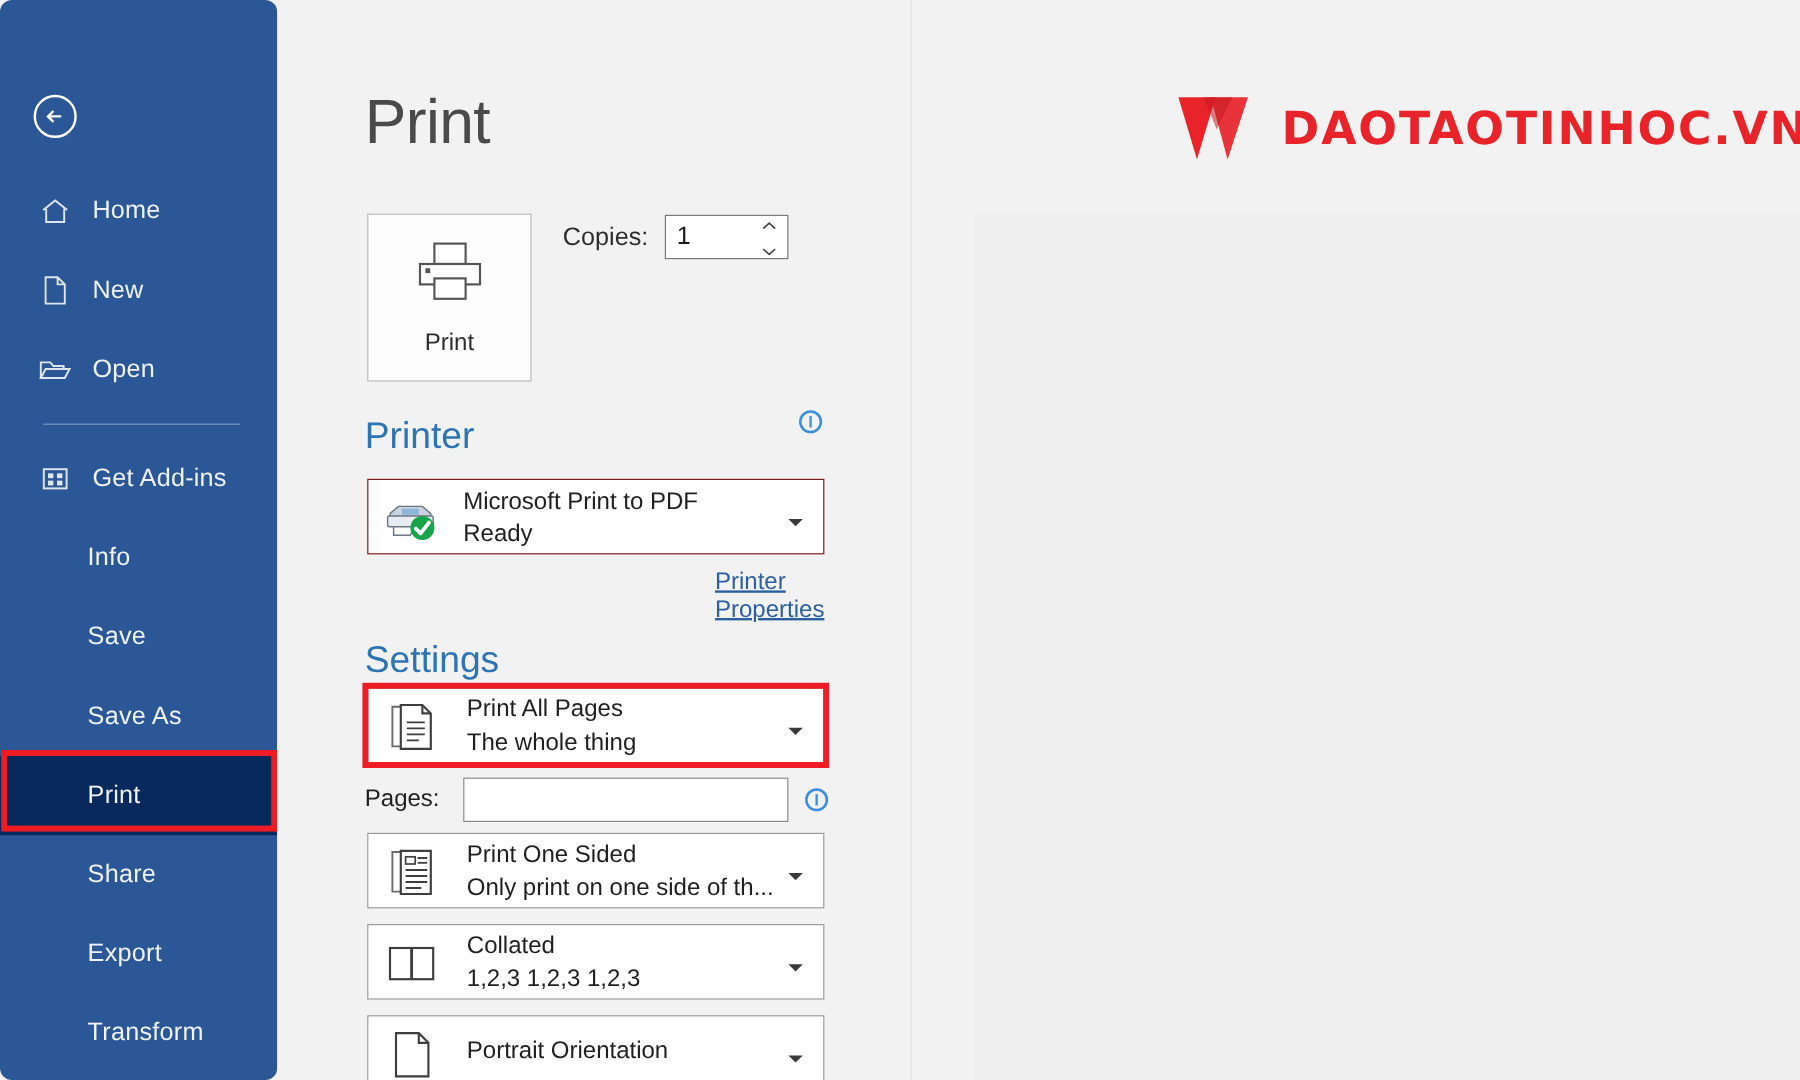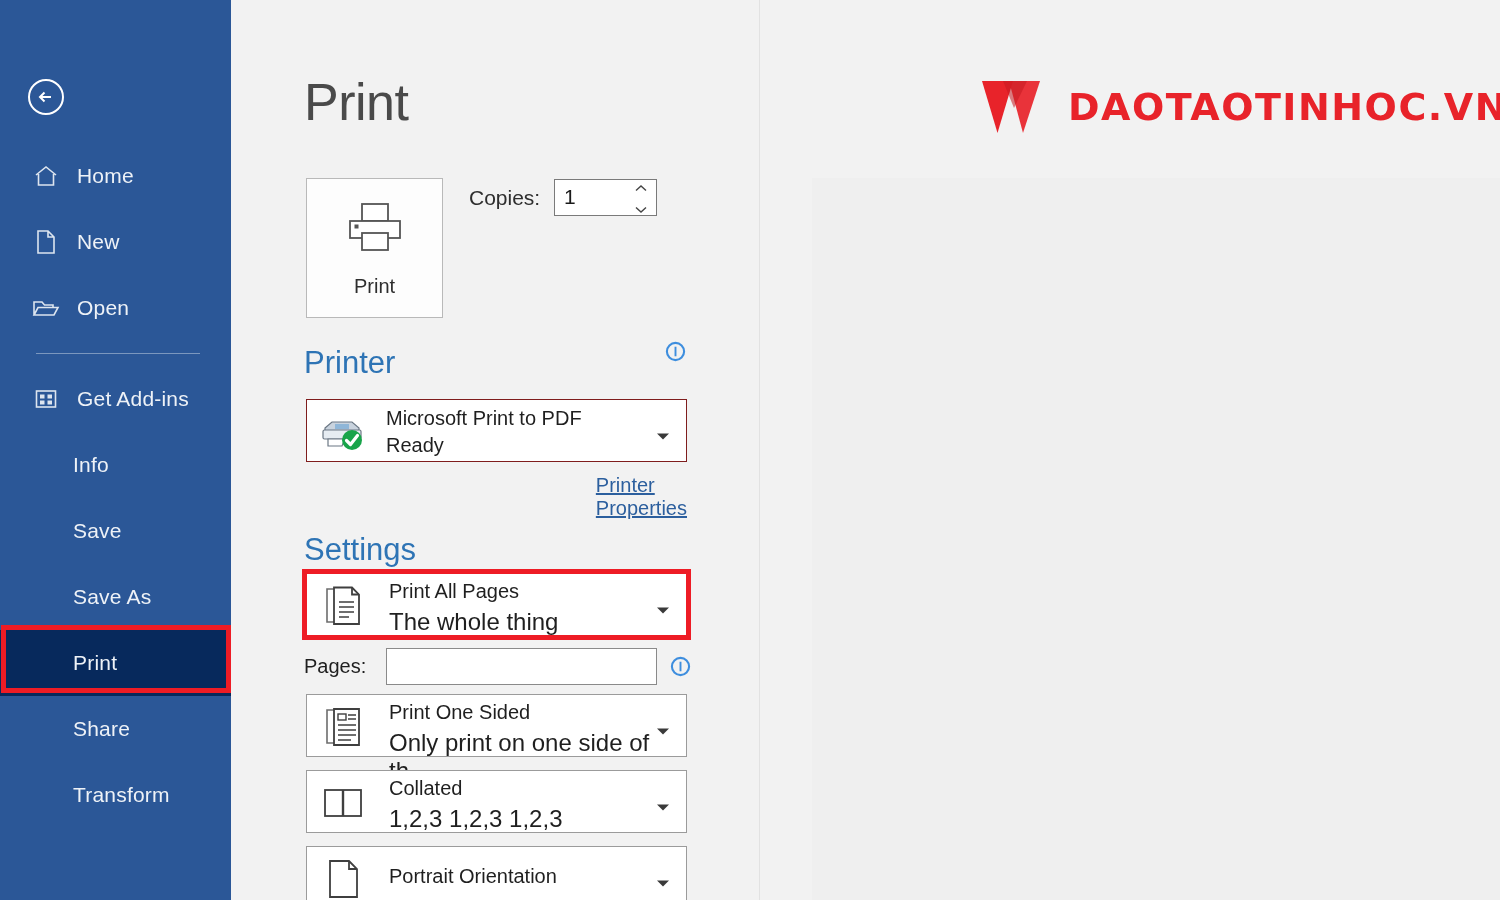--- a/index.html
+++ b/index.html
@@ -10,20 +10,21 @@
     font-family: "Liberation Sans", sans-serif;
     background: #f2f2f2;
   }
   #root { position: relative; width: 1500px; height: 900px; background: #f2f2f2; }
 
   
   .sidebar {
     position: absolute; left: 0; top: 0;
     width: 231px; height: 900px;
     background: #2b5797;
+    border-radius: 10px;
   }
   .back-btn {
     position: absolute; left: 25px; top: 76px;
     width: 42px; height: 42px;
     display: flex; align-items: center; justify-content: center;
   }
   .nav-list { position: absolute; left: 0; top: 143px; width: 231px; }
   .nav-item {
     position: relative;
     height: 66px;
@@ -113,21 +114,21 @@
     text-decoration: underline; cursor: pointer;
   }
 
   .combo {
     position: absolute; left: 75px;
     width: 381px; height: 63px;
     background: #fff; border: 1px solid #9b9b9b;
   }
   .combo .cicon { position: absolute; left: 14px; top: 12px; width: 44px; height: 40px; }
   .combo .l1 { position: absolute; left: 82px; top: 6px; font-size: 20px; color: #1f1f1f; }
-  .combo .l2 { position: absolute; left: 82px; top: 34px; font-size: 24px; color: #1f1f1f; }
+  .combo .l2 { position: absolute; left: 82px; top: 34px; font-size: 20px; color: #1f1f1f; }
 
   .combo.pages-all { top: 573px; }
   .combo.sided     { top: 694px; text-decoration: underline; }
   .combo.collated  { top: 770px; }
   .combo.orient    { top: 846px; height: 63px; }
   .combo.orient .l1 { top: 18px; }
 
   .settings-highlight {
     position: absolute; left: 71px; top: 569px;
     width: 389px; height: 71px;
@@ -225,20 +226,23 @@
         <span>Save</span>
       </div>
       <div class="nav-item no-icon">
         <span>Save As</span>
       </div>
       <div class="nav-item no-icon active">
         <span>Print</span>
       </div>
       <div class="nav-item no-icon">
         <span>Share</span>
+      </div>
+      <div class="nav-item no-icon">
+        <span>Export</span>
       </div>
       <div class="nav-item no-icon">
         <span>Transform</span>
       </div>
     </div>
 
     <div class="print-highlight"></div>
   </div>
 
   <div class="pane">

